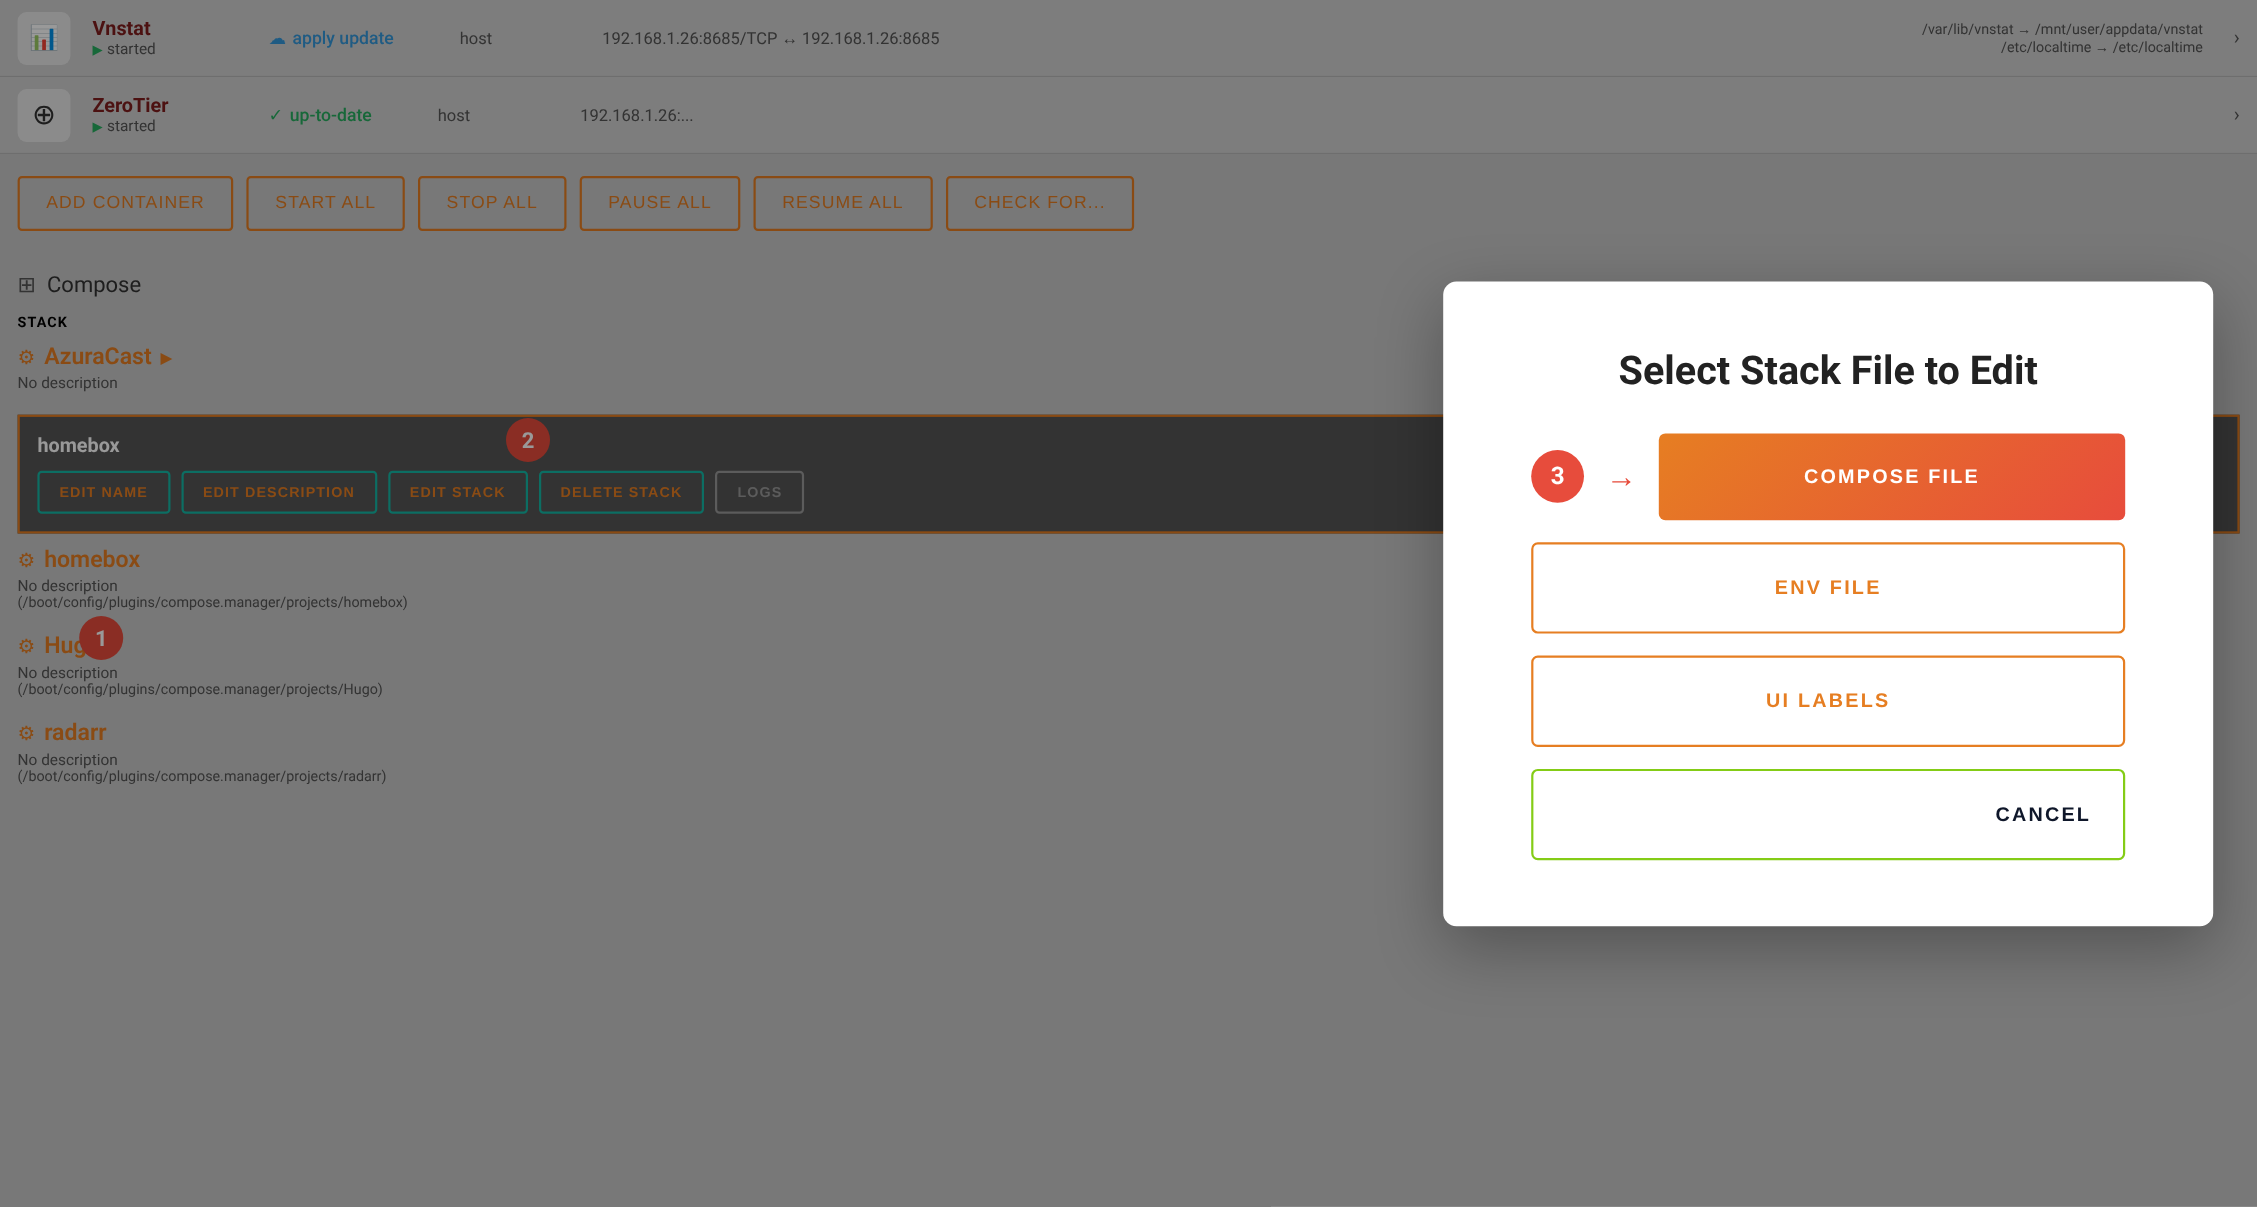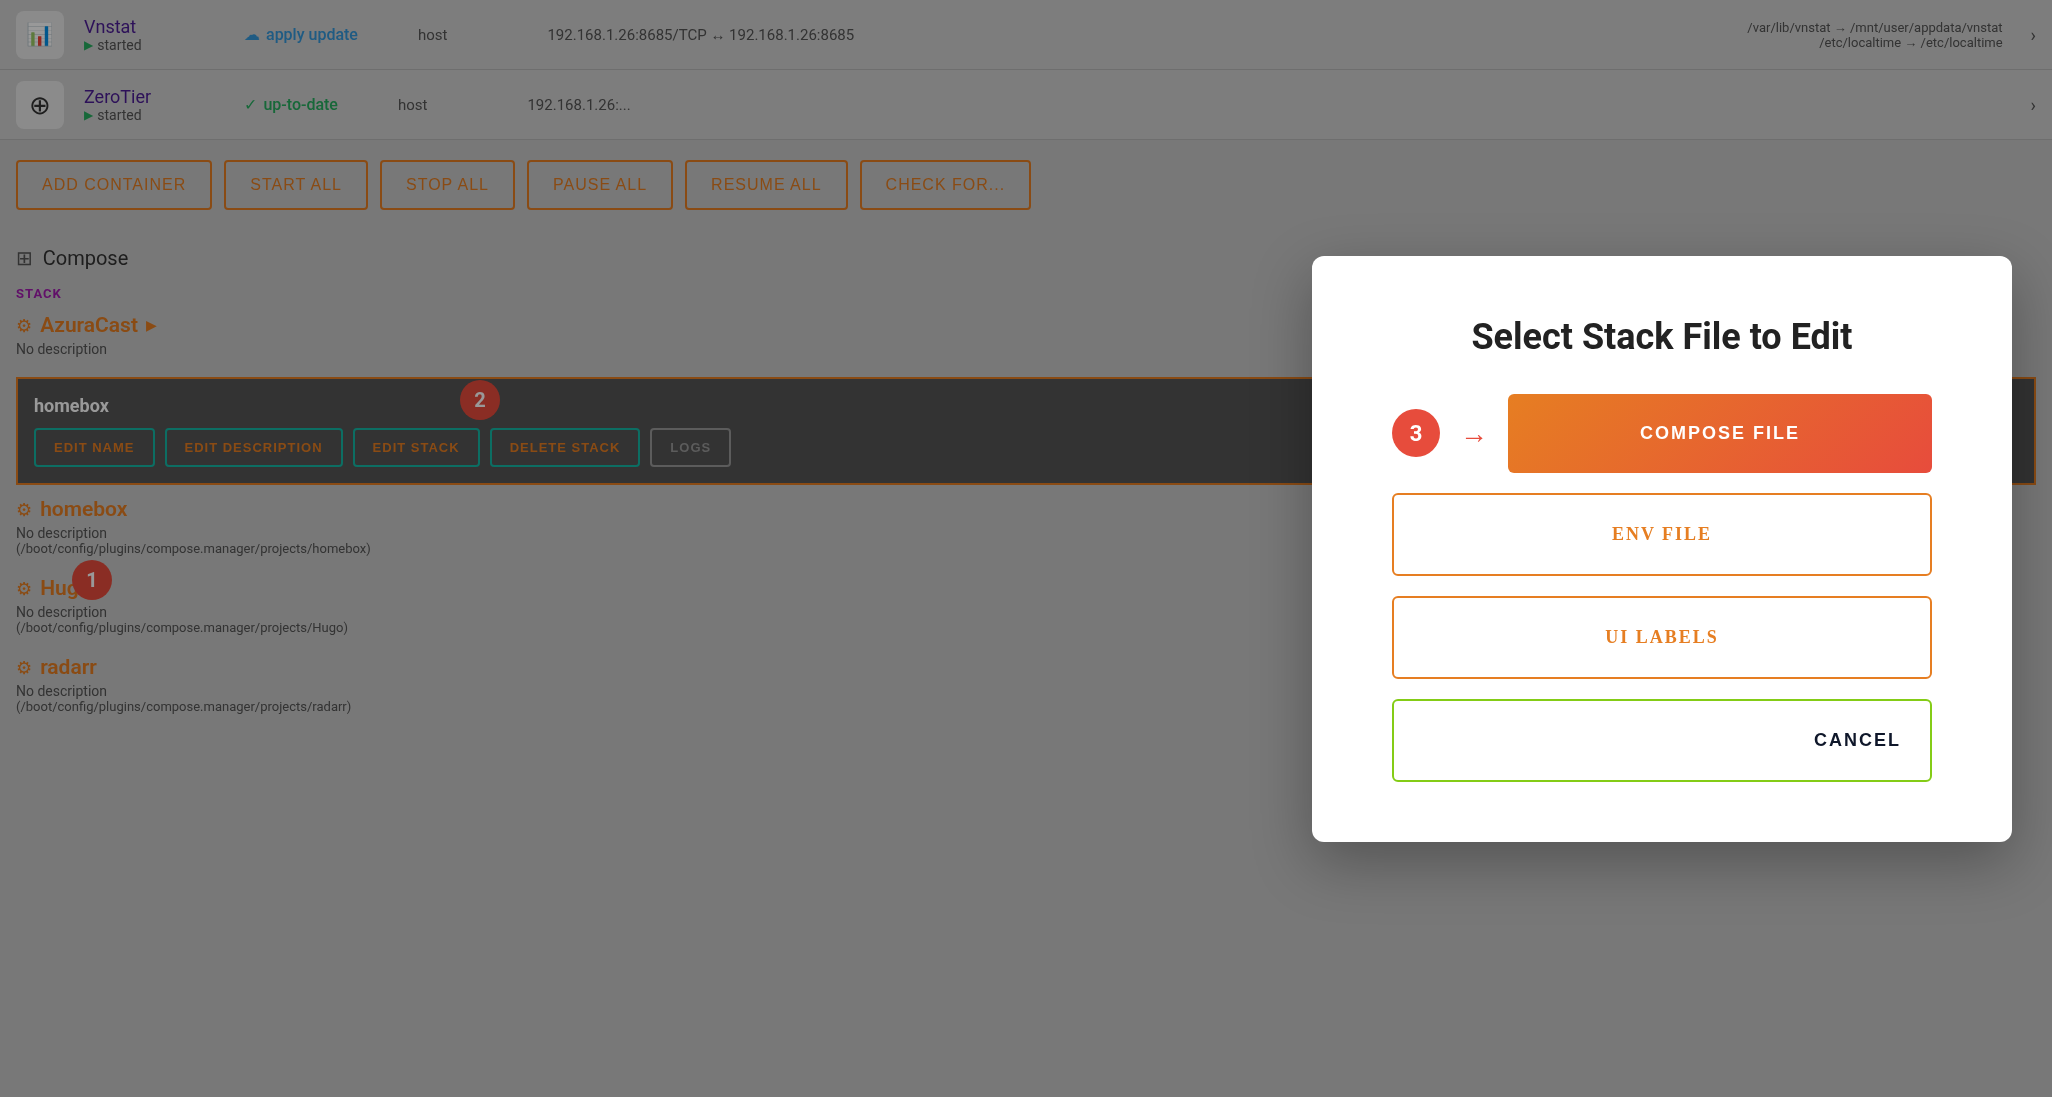--- a/index.html
+++ b/index.html
@@ -45,22 +45,22 @@
     .container-icon.vnstat { background: #e8e8e8; color: #333; }
     .container-icon.zerotier { background: #e8e8e8; color: #333; }
 
     .container-info {
       display: flex;
       flex-direction: column;
       min-width: 120px;
     }
     .container-name {
       font-size: 18px;
-      font-weight: 400;
-      color: #4c1d95;
+      font-weight: 700;
+      color: #7f1d1d;
     }
     .container-status {
       display: flex;
       align-items: center;
       gap: 4px;
       font-size: 14px;
       color: #555;
     }
     .status-arrow {
       color: #27ae60;
@@ -127,21 +127,21 @@
       margin-bottom: 16px;
     }
     .grid-icon {
       font-size: 20px;
       color: #555;
     }
 
     .stack-label {
       font-size: 13px;
       font-weight: 700;
-      color: #a21caf;
+      color: #000000;
       letter-spacing: 1px;
       margin-bottom: 12px;
     }
 
     
     .stack-item {
       margin-bottom: 20px;
     }
 
     .stack-name-row {
@@ -256,21 +256,20 @@
     .modal-btn-primary {
       background: linear-gradient(135deg, #e67e22, #e74c3c);
       color: #fff;
       border: none;
     }
 
     .modal-btn-outline {
       background: transparent;
       color: #e67e22;
       border: 2px solid #e67e22;
-      font-family: Liberation Serif, serif;
     }
 
     .modal-btn-cancel {
       background: transparent;
       color: #0f172a;
       border: 2px solid #84cc16;
       text-align: right;
     }
 
     

